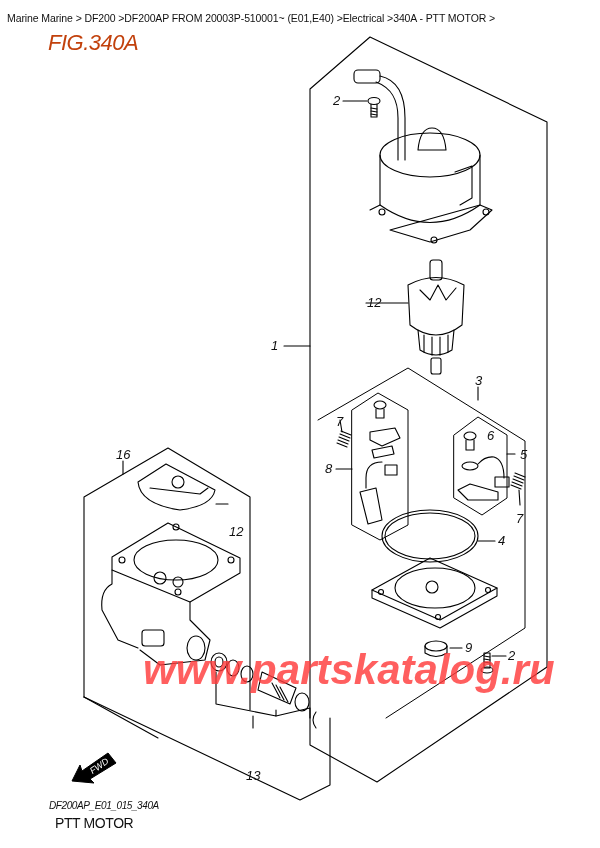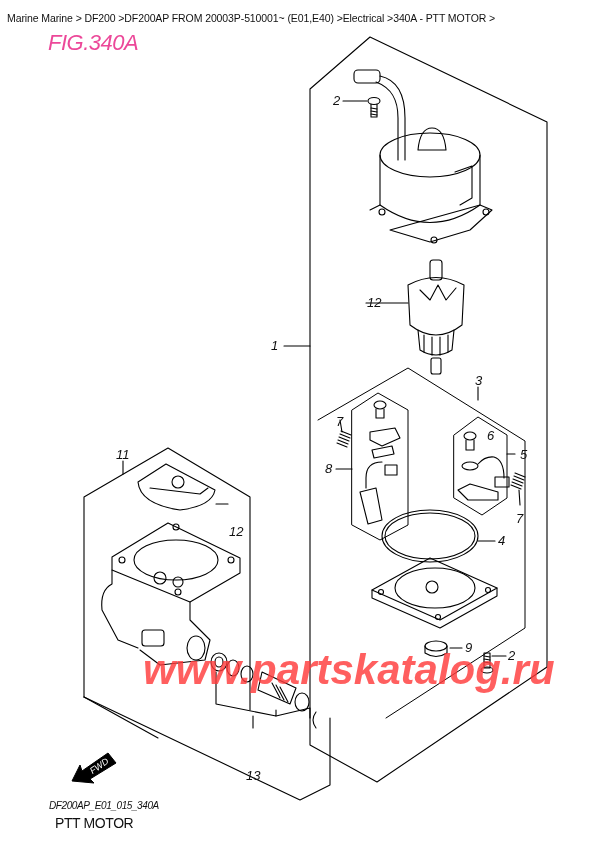--- a/index.html
+++ b/index.html
@@ -1,20 +1,20 @@
 <!DOCTYPE html>
 <html><head>
 <meta charset="utf-8">
 <style>
   html, body { margin: 0; padding: 0; background: #ffffff; }
   body { width: 600px; height: 848px; position: relative; overflow: hidden;
          font-family: "Liberation Sans", sans-serif; color: #111; }
   .breadcrumb { position: absolute; left: 7px; top: 12px; font-size: 10.5px; white-space: nowrap; letter-spacing: -0.1px; }
   .breadcrumb a { color: #111; text-decoration: none; }
-  .fig-title { position: absolute; left: 48px; top: 30px; font-size: 22px; font-style: italic; letter-spacing: -0.5px; color: #ec4899; }
+  .fig-title { position: absolute; left: 48px; top: 30px; font-size: 22px; font-style: italic; letter-spacing: -0.5px; color: #c2410c; }
   .footer-code { position: absolute; left: 49px; top: 800px; font-size: 10px; font-style: italic; letter-spacing: -0.4px; }
   .footer-name { position: absolute; left: 55px; top: 815px; font-size: 14px; letter-spacing: -0.4px; }
   svg.diagram { position: absolute; left: 0; top: 0; }
   .watermark { position: absolute; left: 143px; top: 646px; font-size: 42px; font-weight: bold; font-style: italic;
                color: rgba(255, 60, 60, 0.82); letter-spacing: 0px; white-space: nowrap; }
   .fwd { position: absolute; left: 70px; top: 745px; }
 </style>
 </head>
 <body>
 
@@ -176,21 +176,21 @@
   <span class="callout-txt" style="position:absolute;left:508px;top:648px;font-style:italic;font-size:13px;">2</span>
   <span class="callout-txt" style="position:absolute;left:475px;top:373px;font-style:italic;font-size:13px;">3</span>
   <span class="callout-txt" style="position:absolute;left:498px;top:533px;font-style:italic;font-size:13px;">4</span>
   <span class="callout-txt" style="position:absolute;left:520px;top:447px;font-style:italic;font-size:13px;">5</span>
   <span class="callout-txt" style="position:absolute;left:487px;top:428px;font-style:italic;font-size:13px;">6</span>
   <span class="callout-txt" style="position:absolute;left:336px;top:414px;font-style:italic;font-size:13px;">7</span>
   <span class="callout-txt" style="position:absolute;left:516px;top:511px;font-style:italic;font-size:13px;">7</span>
   <span class="callout-txt" style="position:absolute;left:325px;top:461px;font-style:italic;font-size:13px;">8</span>
   <span class="callout-txt" style="position:absolute;left:465px;top:640px;font-style:italic;font-size:13px;">9</span>
   <span class="callout-txt" style="position:absolute;left:367px;top:295px;font-style:italic;font-size:13px;">12</span>
-  <span class="callout-txt" style="position:absolute;left:116px;top:447px;font-style:italic;font-size:13px;">11</span>
+  <span class="callout-txt" style="position:absolute;left:116px;top:447px;font-style:italic;font-size:13px;">16</span>
   <span class="callout-txt" style="position:absolute;left:229px;top:496px;font-style:italic;font-size:13px;margin-top:28px;">12</span>
   <span class="callout-txt" style="position:absolute;left:246px;top:728px;font-style:italic;font-size:13px;margin-top:40px;">13</span>
 </div>
 
 <div class="watermark">www.partskatalog.ru</div>
 
 <div class="fwd">
   <svg width="50" height="40" viewBox="0 0 50 40">
     <polygon points="2,36 10,20 12,26 38,8 46,18 20,34 24,38" fill="#000" stroke="#000" stroke-width="1"></polygon>
     <text x="19" y="26" transform="rotate(-35 26 22)" font-size="9" font-style="italic" fill="#fff" font-family="Liberation Sans, sans-serif">FWD</text>

